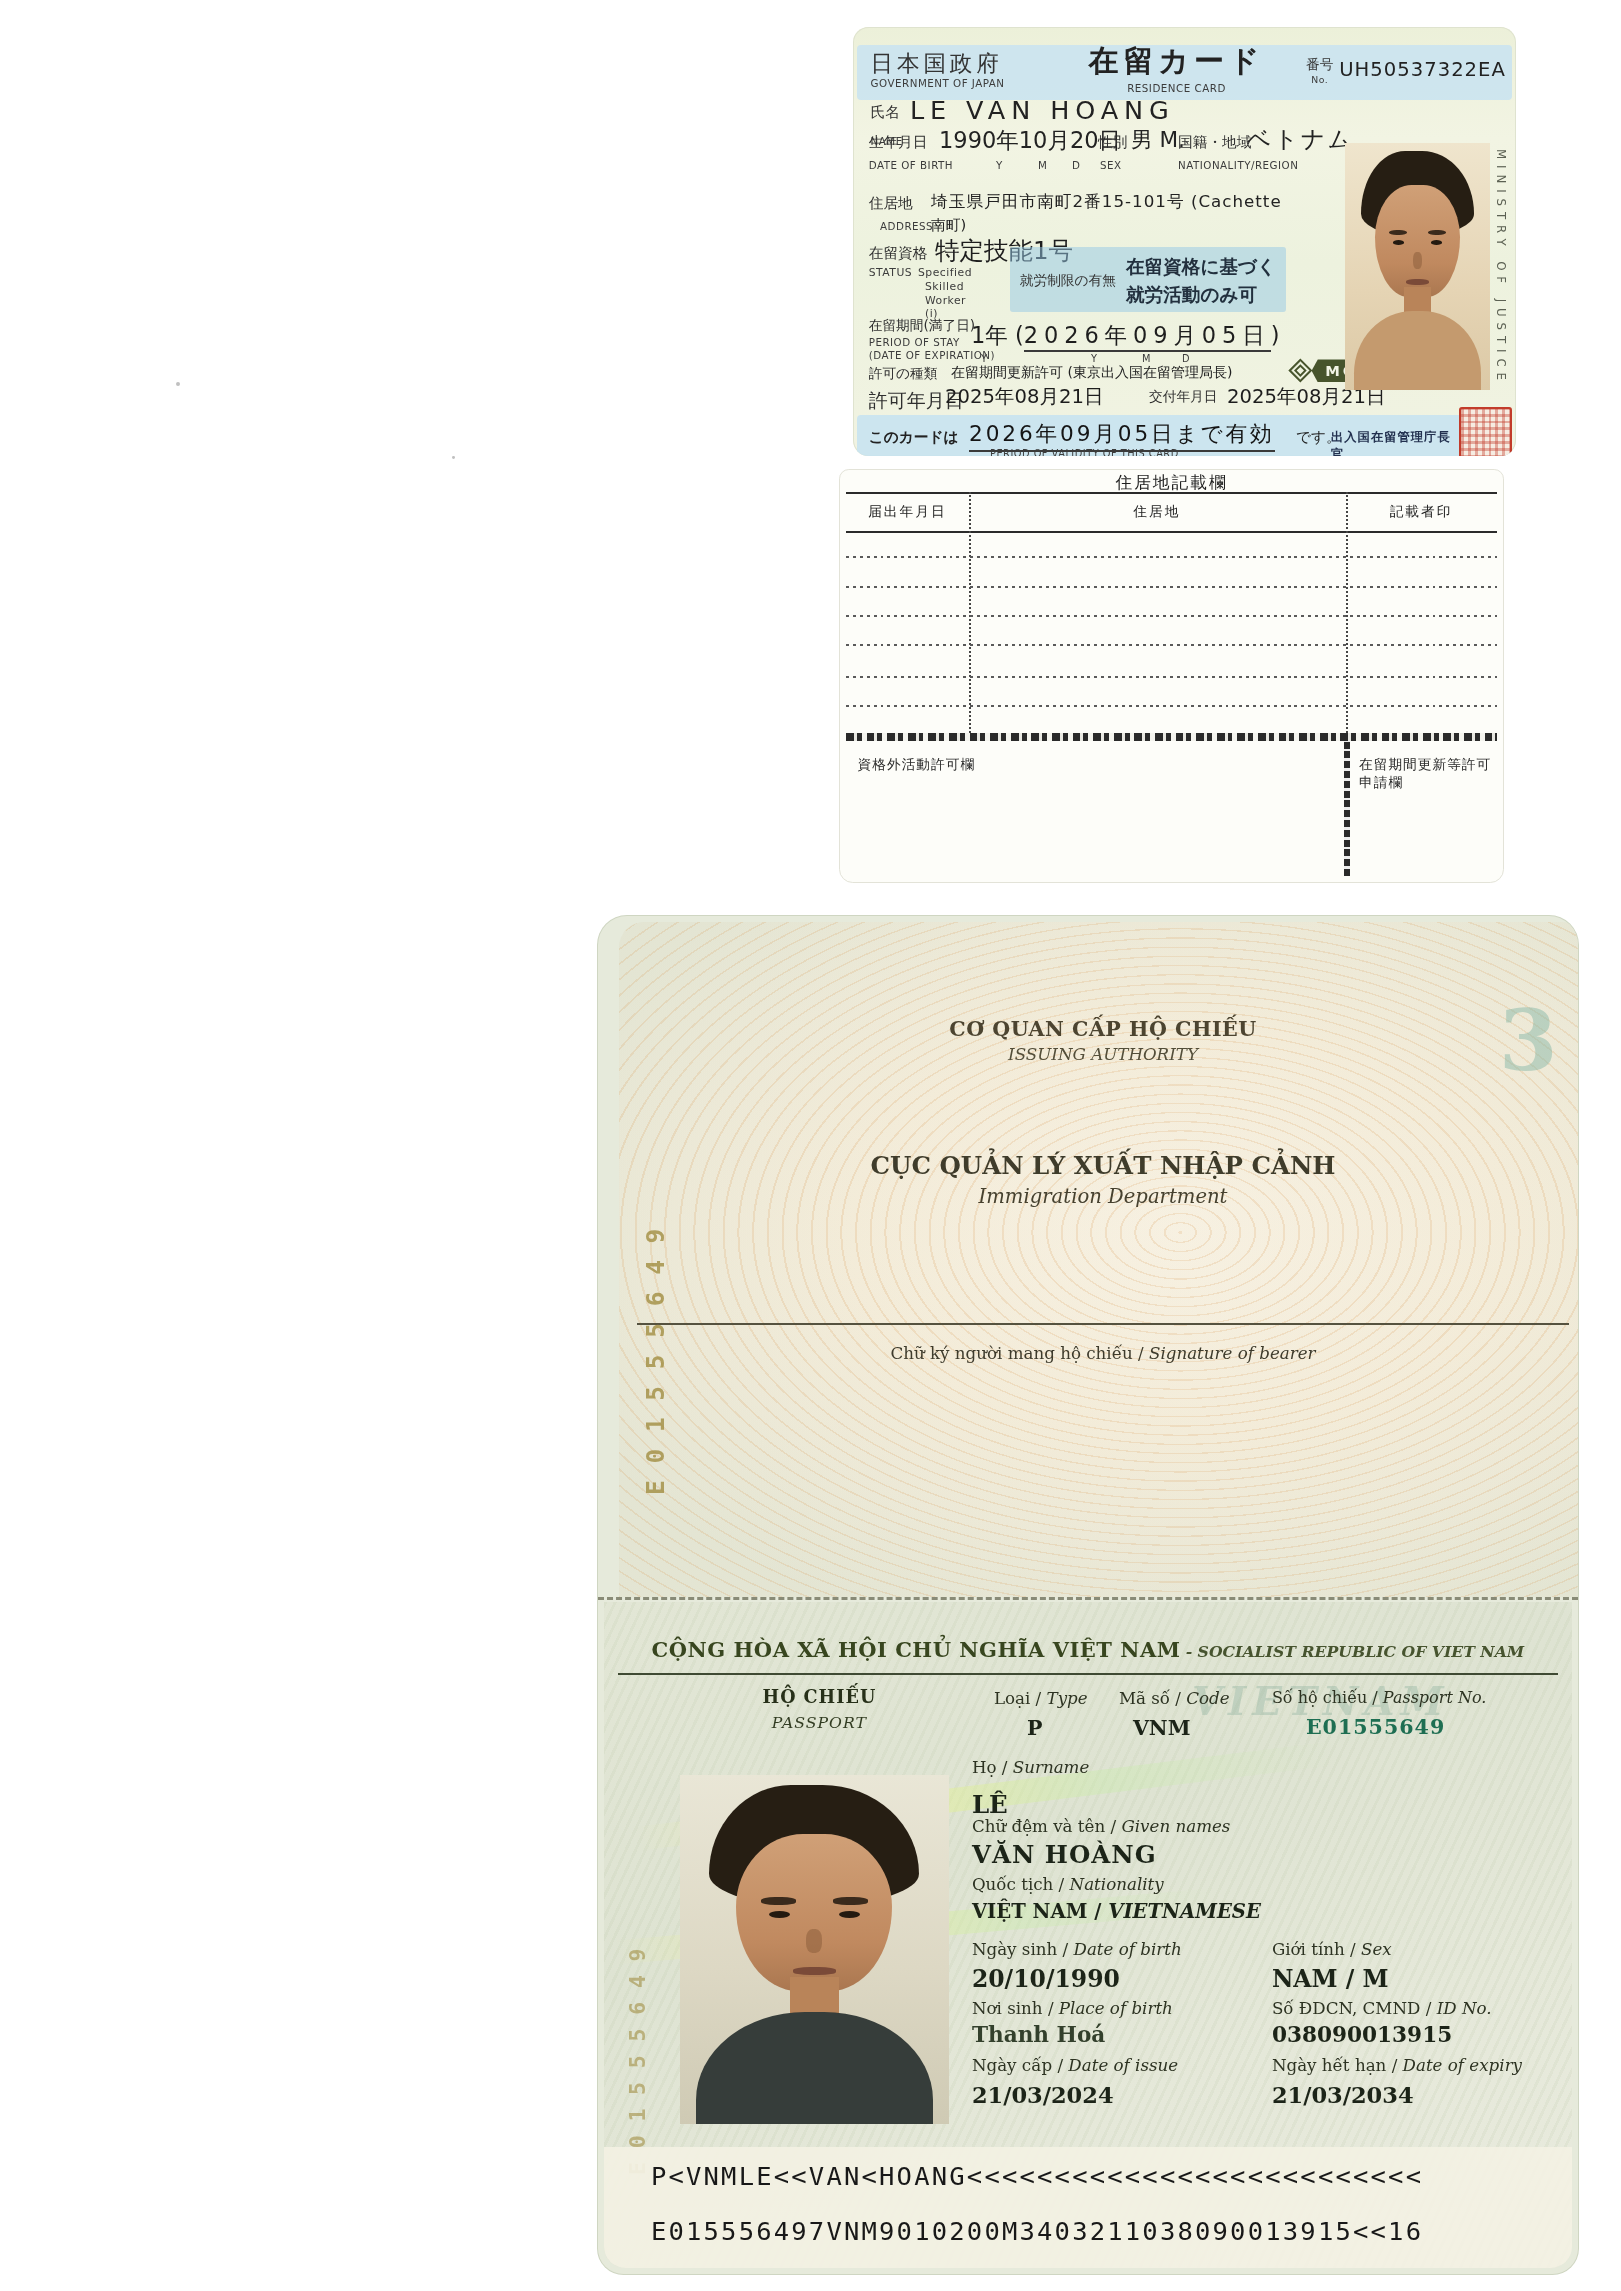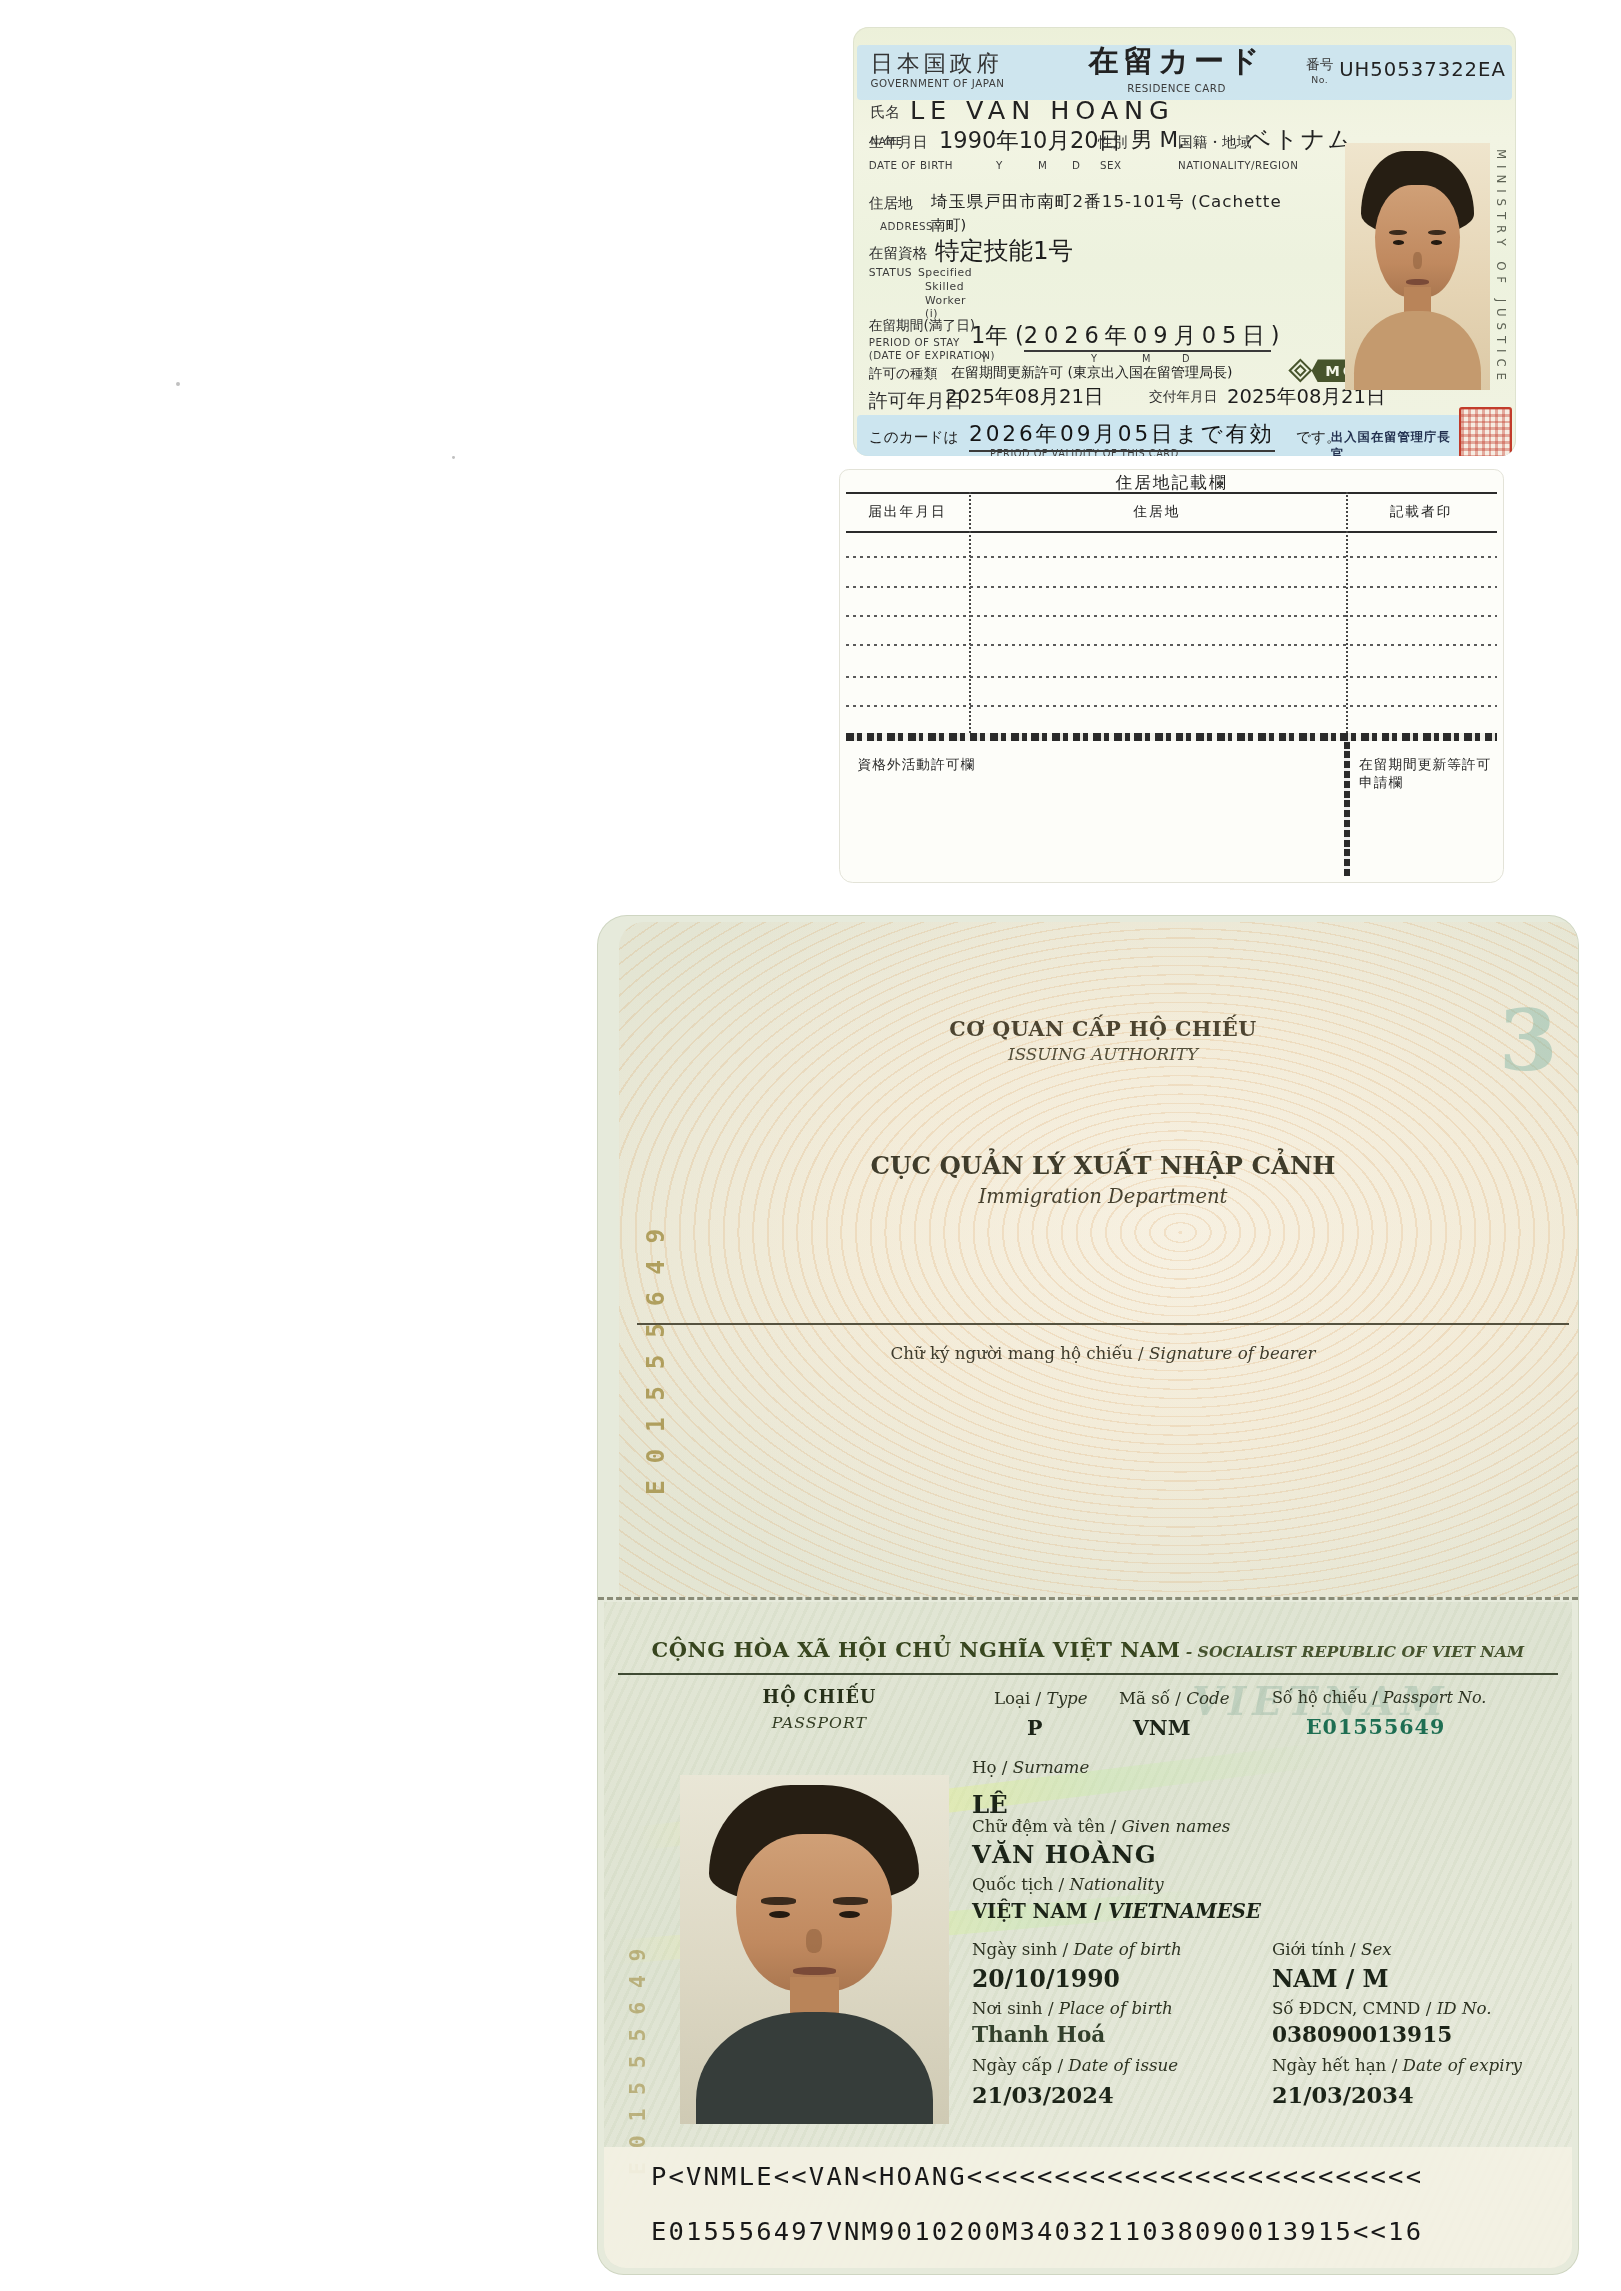--- a/index.html
+++ b/index.html
@@ -137,20 +137,25 @@
 
   <div class="abs rc-lbl" style="left:15.7px;top:217px;">在留資格</div>
   <div class="abs" style="left:82px;top:207px;font-size:24.5px;font-weight:500;color:#1d1d1d;">特定技能1号</div>
 
   <div class="abs rc-en" style="left:15.7px;top:239px;font-size:10.8px;">STATUS</div>
   <div class="abs rc-en" style="left:65px;top:239px;font-size:10.8px;">Specified</div>
   <div class="abs rc-en" style="left:72px;top:253px;font-size:10.8px;">Skilled</div>
   <div class="abs rc-en" style="left:72px;top:267px;font-size:10.8px;">Worker</div>
   <div class="abs rc-en" style="left:72px;top:280px;font-size:10.8px;">(i)</div>
 
+  <div class="abs" style="left:157px;top:220px;width:276px;height:65px;background:rgba(148,199,230,.5);border-radius:2.9px;">
+    <div class="abs" style="left:9.8px;top:24.5px;font-size:13.7px;color:#333;">就労制限の有無</div>
+    <div class="abs" style="left:116px;top:6.9px;font-size:18.6px;font-weight:bold;color:#22303e;">在留資格に基づく</div>
+    <div class="abs" style="left:116px;top:35px;font-size:18.6px;font-weight:bold;color:#22303e;">就労活動のみ可</div>
+  </div>
 
   <div class="abs rc-lbl" style="left:15.7px;top:290px;font-size:13.7px;">在留期間(満了日)</div>
   <div class="abs rc-en" style="left:15.7px;top:309px;">PERIOD OF STAY</div>
   <div class="abs rc-en" style="left:15.7px;top:322px;">(DATE OF EXPIRATION)</div>
   <div class="abs" style="left:118px;top:293px;font-size:22.5px;color:#1e1e1e;"><span>1年 (</span><span class="u-date" style="letter-spacing:5.9px;">2026年09月05日</span><span>)</span></div>
   <div class="abs rc-en" style="left:128px;top:326px;font-size:9.8px;">Y</div>
   <div class="abs rc-en" style="left:238px;top:326px;font-size:9.8px;">Y</div>
   <div class="abs rc-en" style="left:289px;top:326px;font-size:9.8px;">M</div>
   <div class="abs rc-en" style="left:329px;top:326px;font-size:9.8px;">D</div>
 
@@ -161,21 +166,21 @@
     <span class="moj-core">MOJ</span>
     <span class="moj-diamond"></span>
   </div>
 
   <div class="abs rc-lbl" style="left:15.7px;top:361px;font-size:19px;">許可年月日</div>
   <div class="abs" style="left:92px;top:356px;font-size:19.6px;color:#1d1d1d;">2025年08月21日</div>
   <div class="abs rc-lbl" style="left:296px;top:361px;font-size:13.7px;">交付年月日</div>
   <div class="abs" style="left:374px;top:356px;font-size:19.6px;color:#1d1d1d;">2025年08月21日</div>
 
   <div class="rc-band" style="top:388px;height:47px;opacity:.9;"></div>
-  <div class="abs" style="left:15.7px;top:401px;font-size:14.7px;color:#222;">このカードは</div>
+  <div class="abs" style="left:15.7px;top:401px;font-size:14.7px;color:#222;font-weight:bold;">このカードは</div>
   <div class="abs u-date" style="left:116px;top:392px;font-size:21.6px;letter-spacing:2.9px;color:#151515;">2026年09月05日まで有効</div>
   <div class="abs" style="left:443px;top:401px;font-size:14.7px;color:#222;">です。</div>
   <div class="abs rc-en" style="left:137px;top:421px;font-size:9.8px;">PERIOD OF VALIDITY OF THIS CARD</div>
 
   <div class="abs" style="left:478px;top:402px;width:125px;font-size:12.3px;font-weight:bold;color:#22304f;letter-spacing:1px;">出入国在留管理庁長官</div>
   <div class="rc-seal" style="left:606px;top:380px;width:49px;height:49px;"></div>
 
   <div class="photo" style="left:492px;top:116px;width:145px;height:247px;">
     <div class="p-bg" style="background:linear-gradient(180deg,#efe5cd 0%,#e5d4b4 60%,#dcc9a6 100%);"></div>
     <div class="p-hair"></div>

